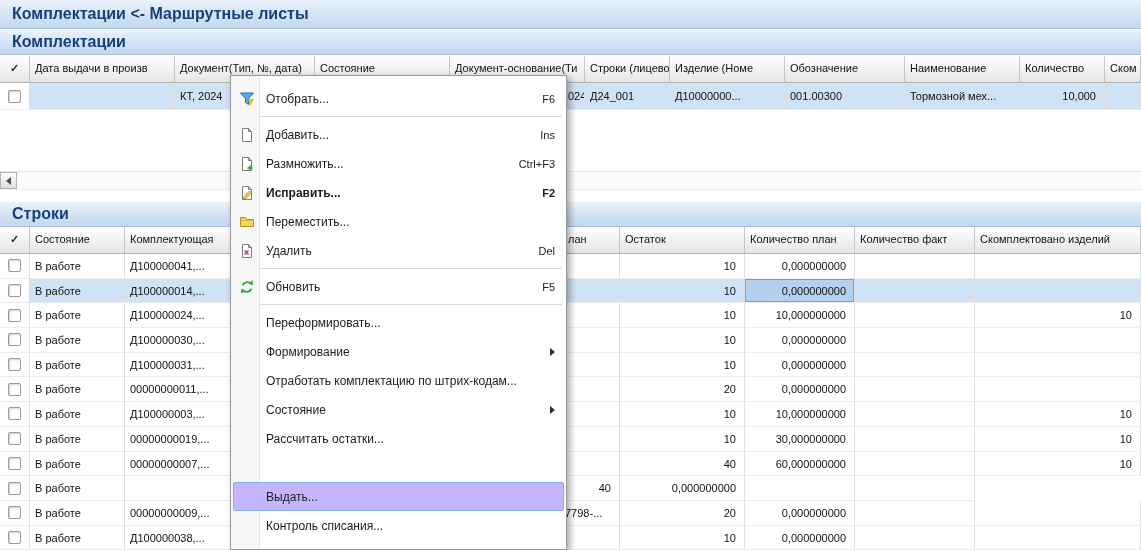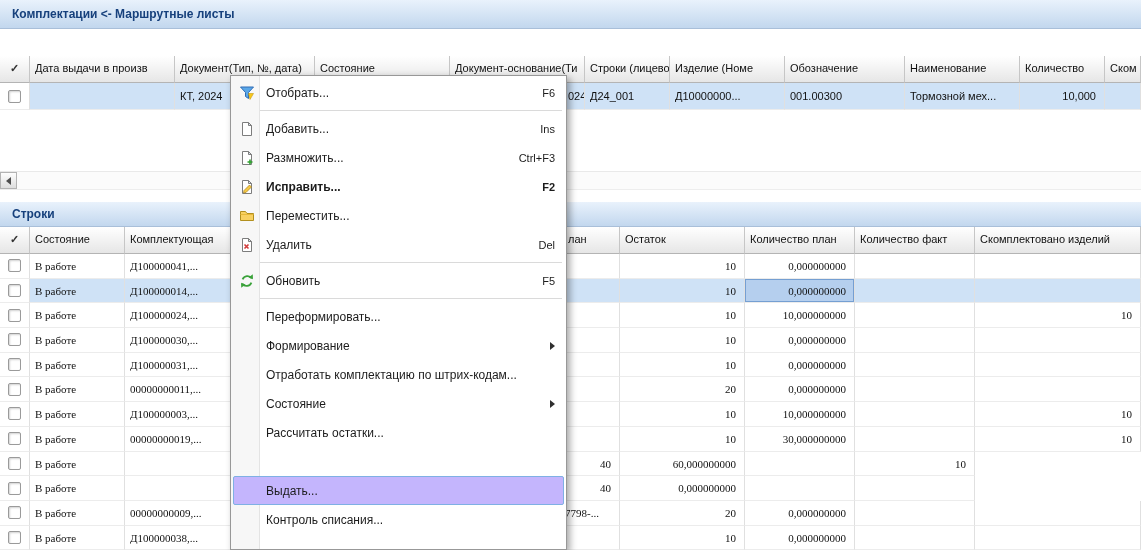--- a/index.html
+++ b/index.html
@@ -2,21 +2,21 @@
 <html><head>
 <meta charset="utf-8">
 <style>
   *{box-sizing:border-box;}
   html,body{margin:0;padding:0;}
   body{width:1141px;height:550px;overflow:hidden;background:#fff;font-family:"Liberation Sans",sans-serif;}
   #app{position:relative;width:1141px;height:550px;overflow:hidden;background:#fff;}
 
   
   .barhdr{position:absolute;left:0;right:0;background:linear-gradient(to bottom,#e9f2fc,#c2d7ee);border-bottom:1px solid #a9bfd9;display:flex;align-items:center;}
-  .barhdr .ttl{font-size:12px;font-weight:bold;color:#16407c;padding-left:12px;white-space:nowrap;}
+  .barhdr .ttl{font-size:16px;font-weight:bold;color:#16407c;padding-left:12px;white-space:nowrap;}
   #titlebar{top:0;height:29px;}
   #k-title{top:30px;height:25px;}
   #s-title{top:202px;height:25px;}
 
   
   .kgrid{display:grid;grid-template-columns:30px 145px 140px 135px 135px 85px 115px 120px 115px 85px 1fr;}
   .sgrid{display:grid;grid-template-columns:30px 95px 107px 328px 60px 125px 110px 120px 1fr;}
   .hdrrow{position:absolute;left:0;right:0;height:27px;}
   #k-colhdr{top:56px;}
   #s-colhdr{top:227px;}
@@ -35,48 +35,51 @@
   .sel{background:#cfe2f6;}
   .base{padding-left:118px;}
   #k-empty{position:absolute;left:0;right:0;top:110px;height:62px;background:#fff;border-bottom:1px solid #e9e9e9;}
 
   
   #hscroll{position:absolute;left:0;right:0;top:172px;height:18px;background:#fbfbfb;border-bottom:1px solid #ededed;display:flex;align-items:center;}
   .scroll-btn{width:17px;height:17px;background:linear-gradient(to bottom,#fefefe,#dedede);border:1px solid #b3b3b3;display:flex;align-items:center;justify-content:center;}
   .tri-left{width:0;height:0;border-right:5px solid #4e4e4e;border-top:4px solid transparent;border-bottom:4px solid transparent;}
 
   
-  #s-body{position:absolute;left:0;right:0;top:254px;bottom:0;overflow:hidden;background:#fff;font-family:Liberation Serif, serif;}
+  #s-body{position:absolute;left:0;right:0;top:254px;bottom:0;overflow:hidden;background:#fff;}
   .srow{height:24.7px;}
   .srow .dc{line-height:24px;}
   .rowsel .dc{background:#cfe2f6;}
   .rowsel .cbcell{background:#fff;}
   .cellfocus{background:#b5cfee !important;box-shadow:inset 0 0 0 1px #759fd2;}
 
   
-  #cmenu{position:absolute;left:230px;top:75px;width:337px;height:475px;background:#fff;border:1px solid #989898;box-shadow:3px 3px 7px rgba(0,0,0,0.35);z-index:50;padding:2px 0;overflow:hidden;}
+  #cmenu{position:absolute;left:230px;top:75px;width:337px;height:475px;background:#fff;border:1px solid #989898;box-shadow:3px 3px 7px rgba(0,0,0,0.35);z-index:50;padding:8px 0;overflow:hidden;}
   #cmenu::before{content:"";position:absolute;left:0;top:0;bottom:0;width:28px;background:#f7f7f7;border-right:1px solid #e4e4e4;}
   .menu-item{position:relative;display:flex;align-items:center;height:29px;margin:0 2px;padding:0 8px 0 2px;border:1px solid transparent;border-radius:2px;}
   .menu-item.hl{background:#c4b5fd;border-color:#7fb0e4;}
   .menu-item.bold{font-weight:bold;}
   .mi-icon{width:22px;height:16px;display:flex;align-items:center;justify-content:center;flex:0 0 22px;margin-right:8px;}
   .mi-label{flex:1;font-size:12px;color:#1c1c1c;white-space:nowrap;overflow:hidden;}
   .mi-shortcut{font-size:11px;color:#1c1c1c;margin-left:12px;white-space:nowrap;}
   .mi-arrow{width:0;height:0;border-left:5px solid #2f2f2f;border-top:4px solid transparent;border-bottom:4px solid transparent;margin-left:10px;}
   .menu-sep{height:1px;background:#dadada;margin:3px 4px;}
 </style>
 </head>
 <body>
 
 <div id="app">
 
   <div id="titlebar" class="barhdr">
     <span class="ttl">Комплектации &lt;- Маршрутные листы</span>
   </div>
 
+  <div id="k-title" class="barhdr">
+    <span class="ttl">Комплектации</span>
+  </div>
 
   <div id="k-colhdr" class="kgrid hdrrow">
     <div class="hc center">✓</div>
     <div class="hc">Дата выдачи в произв</div>
     <div class="hc">Документ(Тип, №, дата)</div>
     <div class="hc">Состояние</div>
     <div class="hc">Документ-основание(Ти</div>
     <div class="hc">Строки (лицево</div>
     <div class="hc">Изделие (Номе</div>
     <div class="hc">Обозначение</div>
@@ -228,20 +231,21 @@
         <div class="dc num">10</div>
         <div class="dc num">30,000000000</div>
         <div class="dc"></div>
         <div class="dc num">10</div>
       </div>
       <div class="sgrid srow">
         <div class="dc cbcell">
           <span class="cb"></span>
         </div>
         <div class="dc">В работе</div>
+        <div class="dc">00000000007,...</div>
         <div class="dc"></div>
         <div class="dc padx"></div>
         <div class="dc num">40</div>
         <div class="dc num">60,000000000</div>
         <div class="dc"></div>
         <div class="dc num">10</div>
       </div>
       <div class="sgrid srow">
         <div class="dc cbcell">
           <span class="cb"></span>

